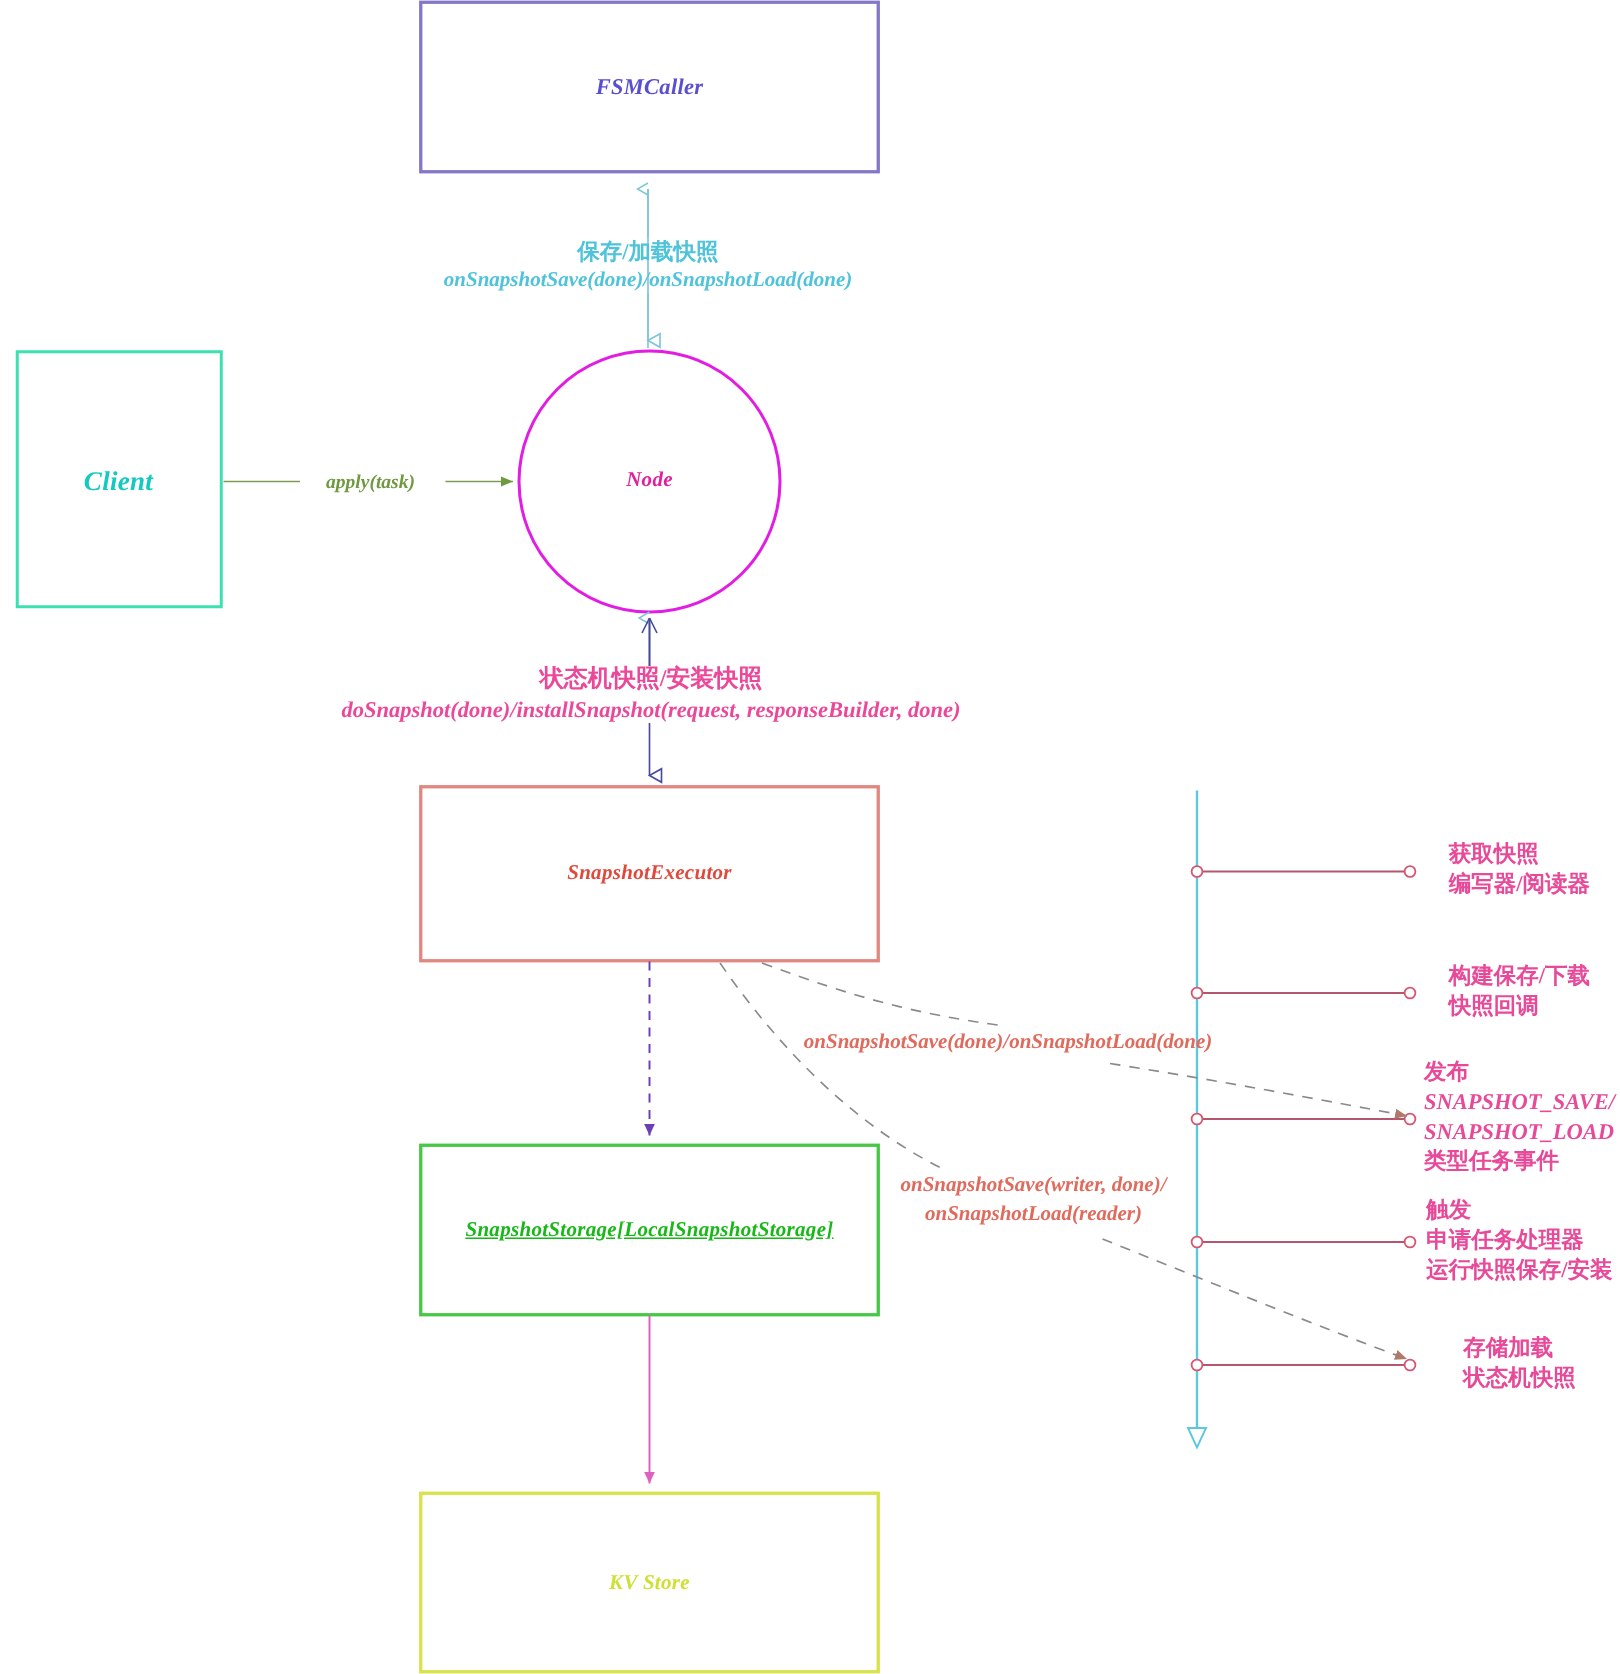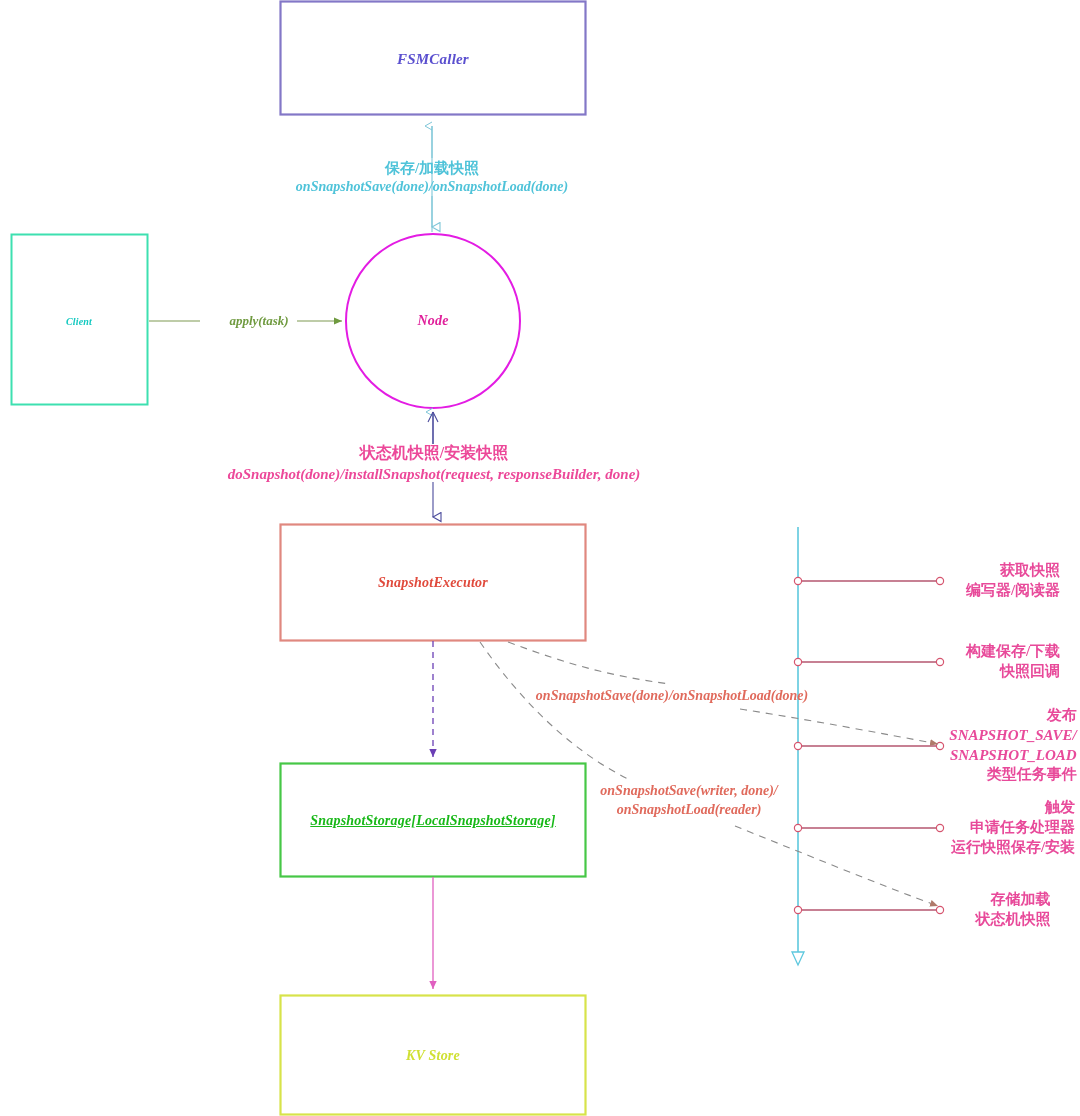--- a/index.html
+++ b/index.html
@@ -45,21 +45,21 @@
   .edge-label .cn {
     font-style: normal;
     font-weight: bold;
   }
   .edge-label .en {
     font-style: italic;
     font-weight: bold;
   }
   .ann-label {
     position: absolute;
-    text-align: right;
+    text-align: left;
     white-space: nowrap;
     transform: translate(-50%, -50%);
     line-height: 1.32;
     font-weight: bold;
     color: #e84a9a;
   }
   .ann-label .cn { font-style: normal; }
   .ann-label .en { font-style: italic; }
   .curve-label {
     position: absolute;
@@ -182,36 +182,36 @@
 
     <path d="M470,642 C510,700 560,750 618,779" fill="none" stroke="#8a8a8a" stroke-width="1.1" stroke-dasharray="7,6"></path>
 
     <path d="M730,709 C800,720 870,733 928,744" fill="none" stroke="#8a8a8a" stroke-width="1.1" stroke-dasharray="7,6" marker-end="url(#arrow-grey)"></path>
 
     <path d="M725,826 C790,852 870,885 928,906" fill="none" stroke="#8a8a8a" stroke-width="1.1" stroke-dasharray="7,6" marker-end="url(#arrow-grey)"></path>
   </svg>
 
   <div class="node-label" style="left:423px; top:59px; color:#5a4fcf; font-size:15px;">FSMCaller</div>
 
-  <div class="node-label" style="left:69px; top:321px; color:#13c9c0; font-size:10px;">Client</div>
+  <div class="node-label" style="left:69px; top:321px; color:#13c9c0; font-size:18px;">Client</div>
 
   <div class="node-label" style="left:423px; top:321px; color:#e0219b; font-size:14px;">Node</div>
 
   <div class="node-label" style="left:423px; top:583px; color:#e04a3c; font-size:14px;">SnapshotExecutor</div>
 
   <div class="node-label" style="left:423px; top:821px; color:#18b818; font-size:14px;text-decoration:underline;">SnapshotStorage[LocalSnapshotStorage]</div>
 
   <div class="node-label" style="left:423px; top:1056px; color:#d0e033; font-size:14px;">KV Store</div>
 
   <div class="edge-label" style="left:422px; top:178px; color:#4fc3d9;">
     <div class="cn" style="font-size:15px;">保存/加载快照</div>
     <div class="en" style="font-size:14px;">onSnapshotSave(done)/onSnapshotLoad(done)</div>
   </div>
 
-  <div class="edge-label" style="left:237px; top:321px; color:#6f9a3f;margin-left:12px;">
+  <div class="edge-label" style="left:237px; top:321px; color:#6f9a3f;">
     <div class="en" style="font-size:13px;">apply(task)</div>
   </div>
 
   <div class="edge-label" style="left:424px; top:463px; color:#ec4899;">
     <div class="cn" style="font-size:16px;">状态机快照/安装快照</div>
     <div class="en" style="font-size:15px;">doSnapshot(done)/installSnapshot(request, responseBuilder, done)</div>
   </div>
 
   <div class="curve-label" style="left:662px; top:696px; color:#e06a5c; font-size:14px;">
     <div>onSnapshotSave(done)/onSnapshotLoad(done)</div>

